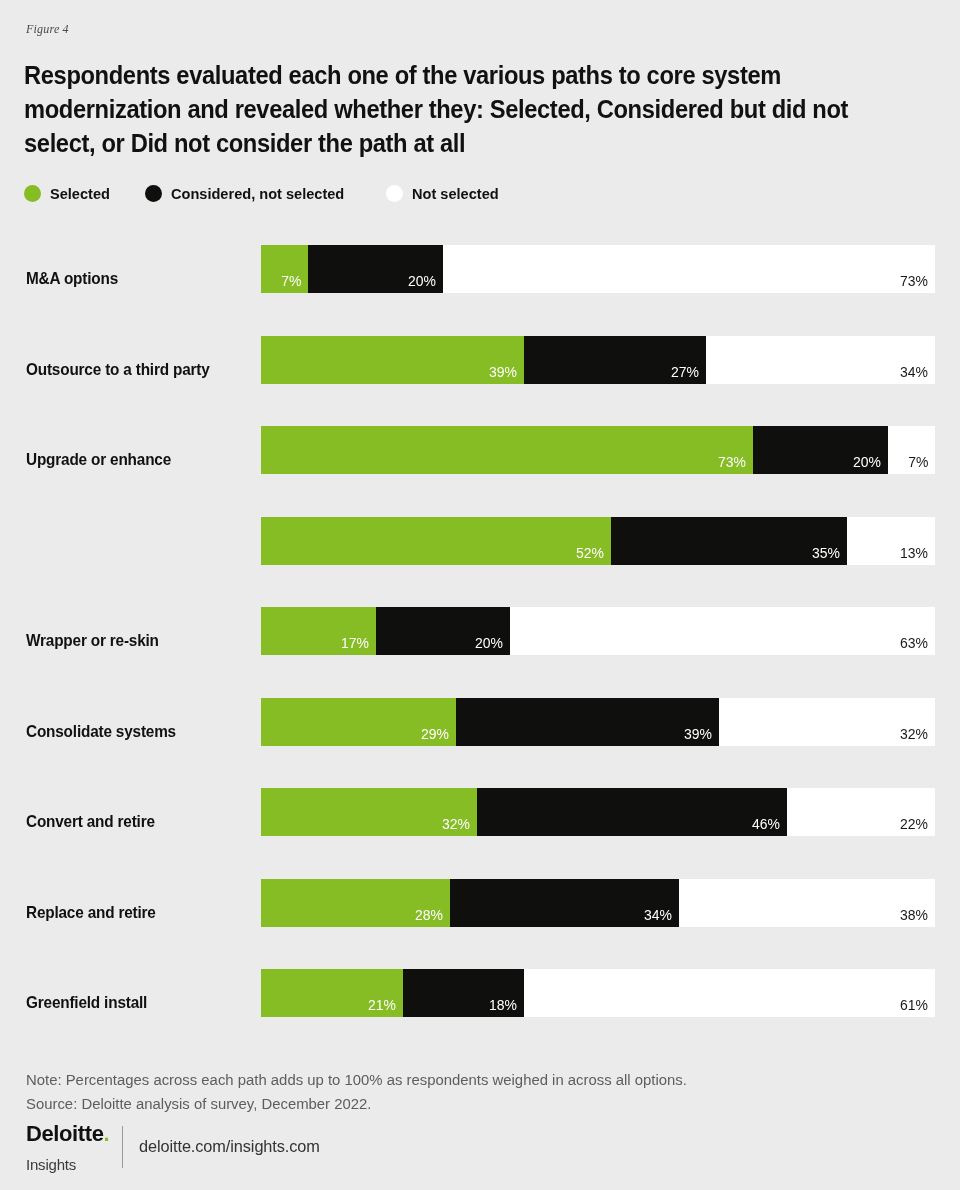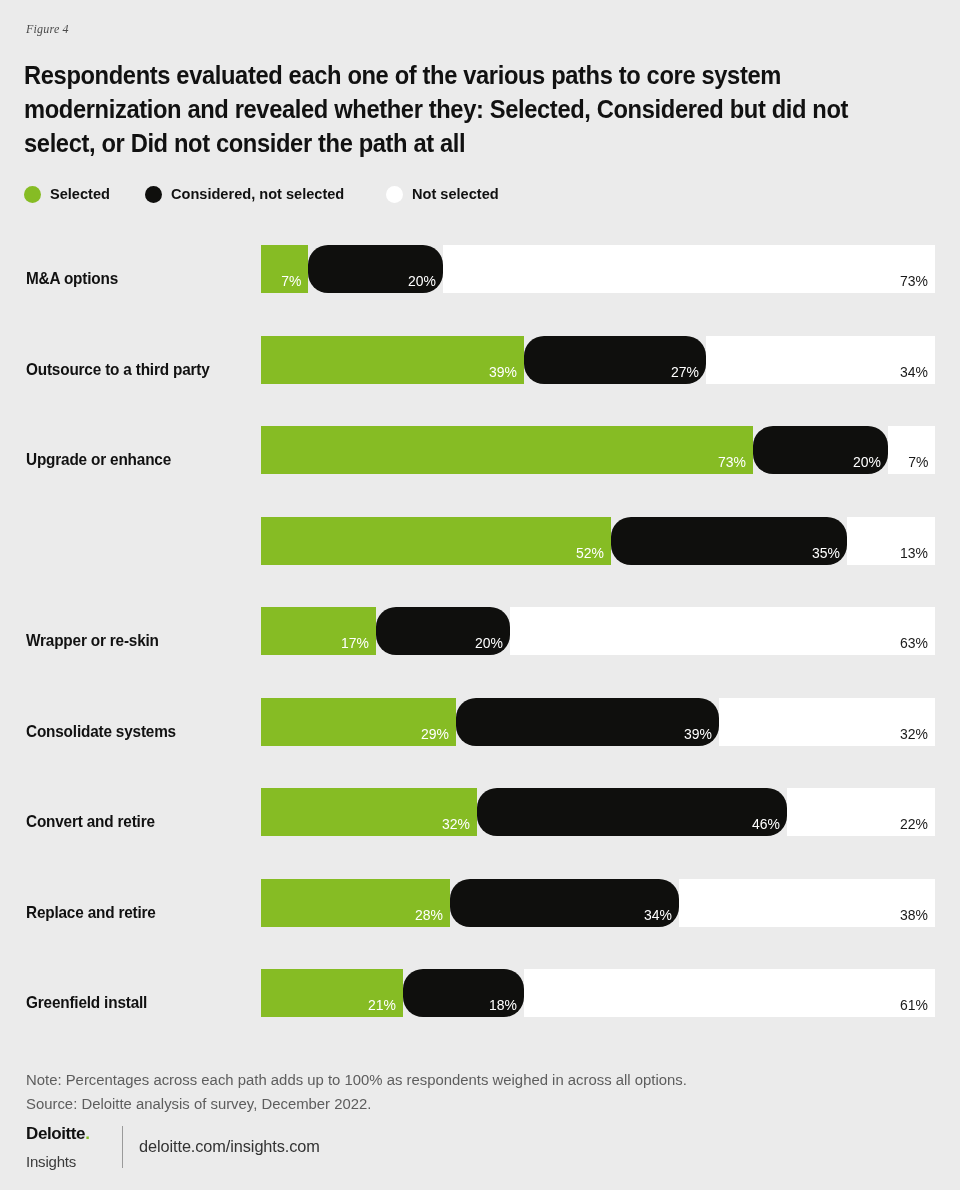--- a/index.html
+++ b/index.html
@@ -52,21 +52,21 @@
   .legend {
     position: absolute;
     left: 24px;
     top: 185px;
     display: flex;
     align-items: center;
     gap: 0;
   }
   .legend-item {
     display: flex;
-    align-items: flex-end;
+    align-items: flex-start;
     margin-right: 31px;
   }
   .legend-swatch {
     width: 17px;
     height: 17px;
     border-radius: 50%;
     display: inline-block;
     margin-right: 9px;
     flex: none;
   }
@@ -122,21 +122,21 @@
     display: flex;
     overflow: hidden;
   }
   .seg {
     position: relative;
     height: 48px;
     box-sizing: border-box;
     display: block;
   }
   .seg-selected { background: #86bc24; }
-  .seg-considered { background: #0f0f0d; border-radius: 20px; }
+  .seg-considered { background: #0f0f0d; }
   .seg-notselected { background: #ffffff; }
   .seg-value {
     position: absolute;
     right: 7px;
     bottom: 4px;
     font-family: "Liberation Sans Narrow", "Liberation Sans", sans-serif;
     font-weight: normal;
     font-size: 15.5px;
     line-height: 16px;
     white-space: nowrap;
@@ -171,21 +171,21 @@
     height: 46px;
   }
   .logo {
     width: 82px;
     line-height: 1;
     padding-right: 14px;
   }
   .logo-main {
     font-family: "Liberation Sans Narrow", "Liberation Sans", sans-serif;
     font-weight: bold;
-    font-size: 17px;
+    font-size: 22px;
     color: #111111;
     letter-spacing: -0.4px;
     white-space: nowrap;
   }
   .logo-dot { color: #86bc24; }
   .logo-sub {
     font-family: "Liberation Sans Narrow", "Liberation Sans", sans-serif;
     font-weight: normal;
     font-size: 15px;
     color: #3b3b3b;

